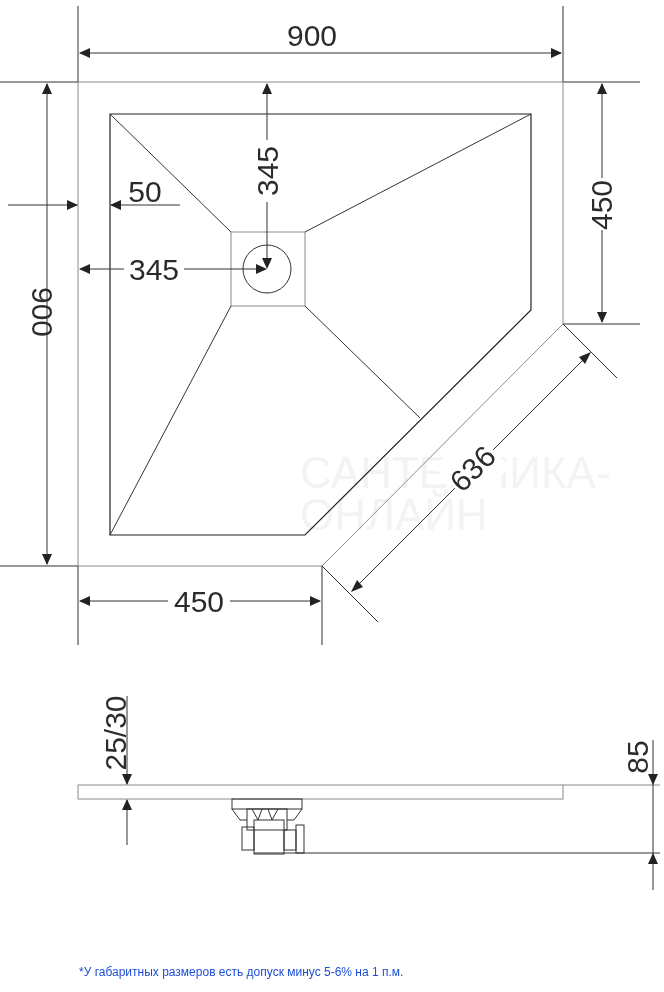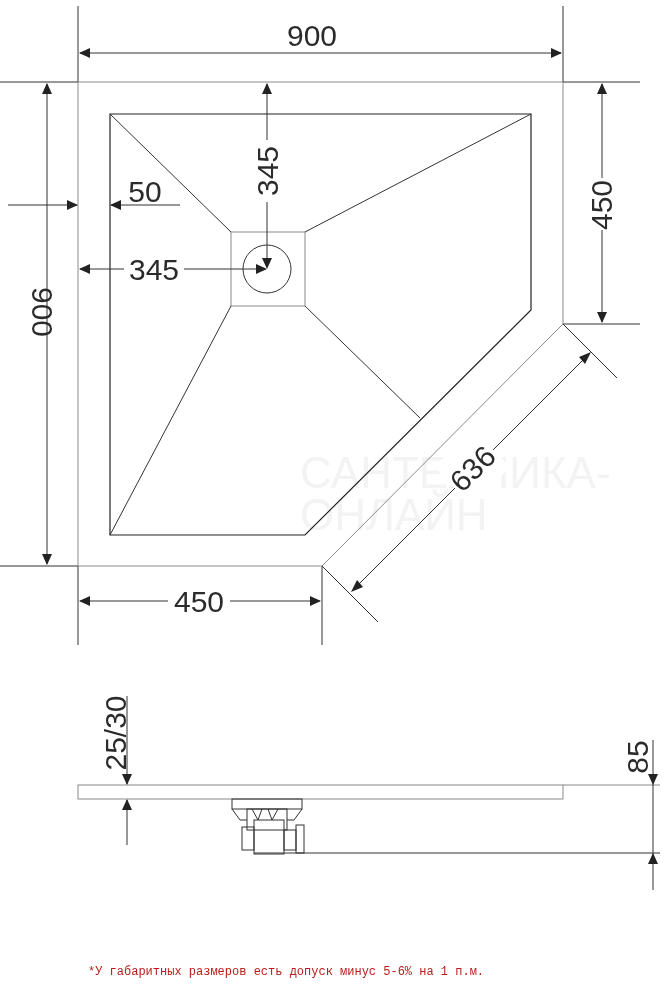--- a/index.html
+++ b/index.html
@@ -1,20 +1,20 @@
 <!DOCTYPE html>
 <html><head>
   <meta charset="utf-8">
   <style>
     html, body { margin: 0; padding: 0; background: #ffffff; }
     body { width: 664px; height: 992px; position: relative; overflow: hidden; }
     svg { position: absolute; left: 0; top: 0; }
     .dim-text { font-family: "Liberation Sans", sans-serif; font-size: 30px; fill: #2b2b2b; }
     .wm-text { font-family: "Liberation Sans", sans-serif; font-size: 44px; fill: #f3f3f3; }
-    .note { position: absolute; left: 88px; top: 965px; font-family: Liberation Mono, monospace; font-size: 12px; color: #b91c1c; white-space: nowrap; }
+    .note { position: absolute; left: 79px; top: 965px; font-family: Liberation Sans, sans-serif; font-size: 12px; color: #1d4ed8; white-space: nowrap; }
     .ln { stroke: #333333; stroke-width: 1; fill: none; }
     .ln-g { stroke: #8a8a8a; stroke-width: 1; fill: none; }
     .ln-d { stroke: #222222; stroke-width: 1.2; fill: none; }
     .arr { fill: #222222; }
   </style>
 </head>
 <body>
 
 <svg width="664" height="992" viewBox="0 0 664 992" xmlns="http://www.w3.org/2000/svg">
 

